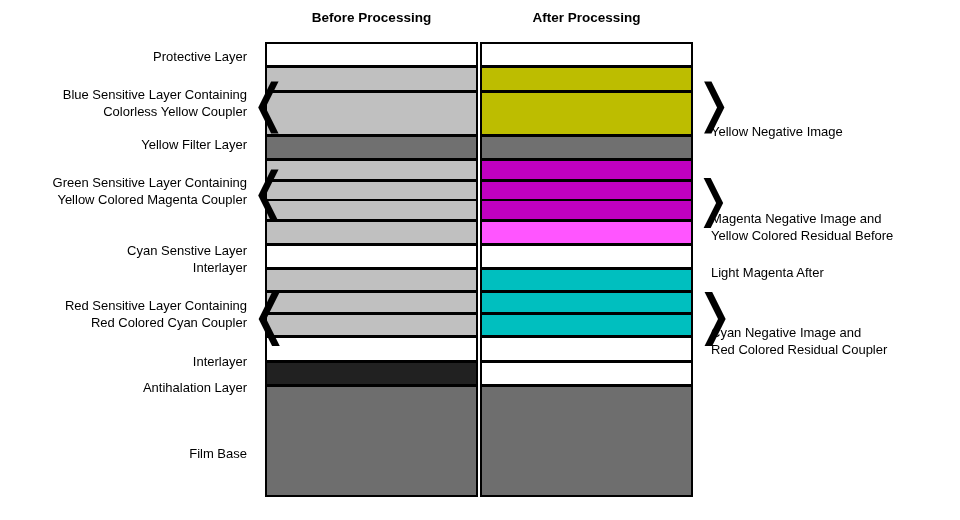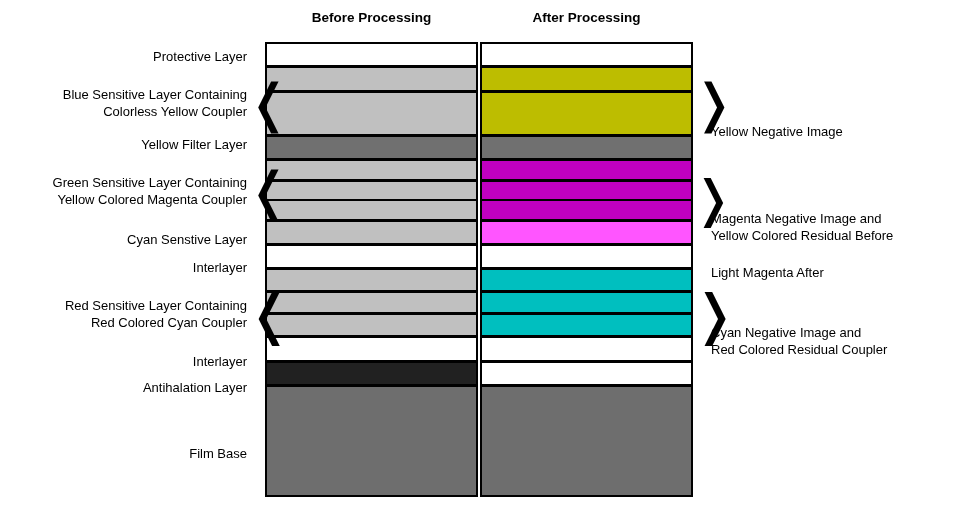--- a/index.html
+++ b/index.html
@@ -127,21 +127,21 @@
 
   <div id="left-labels">
       <div class="label-left" style="top: 48px;">Protective Layer</div>
       <div class="label-left" style="top: 86px;">Blue Sensitive Layer Containing
 Colorless Yellow Coupler</div>
       <div class="brace brace-left" style="top: 78px; font-size: 52px;">❬</div>
       <div class="label-left" style="top: 136px;">Yellow Filter Layer</div>
       <div class="label-left" style="top: 174px;">Green Sensitive Layer Containing
 Yellow Colored Magenta Coupler</div>
       <div class="brace brace-left" style="top: 166px; font-size: 52px;">❬</div>
-      <div class="label-left" style="top: 231px;">Cyan Senstive Layer</div>
+      <div class="label-left" style="top: 242px;">Cyan Senstive Layer</div>
       <div class="label-left" style="top: 259px;">Interlayer</div>
       <div class="label-left" style="top: 297px;">Red Sensitive Layer Containing
 Red Colored Cyan Coupler</div>
       <div class="brace brace-left" style="top: 288px; font-size: 54px;">❬</div>
       <div class="label-left" style="top: 353px;">Interlayer</div>
       <div class="label-left" style="top: 379px;">Antihalation Layer</div>
       <div class="label-left" style="top: 445px;">Film Base</div>
     </div>
   <div id="right-labels">
       <div class="label-right" style="top: 96px;">Yellow Negative Image</div>

